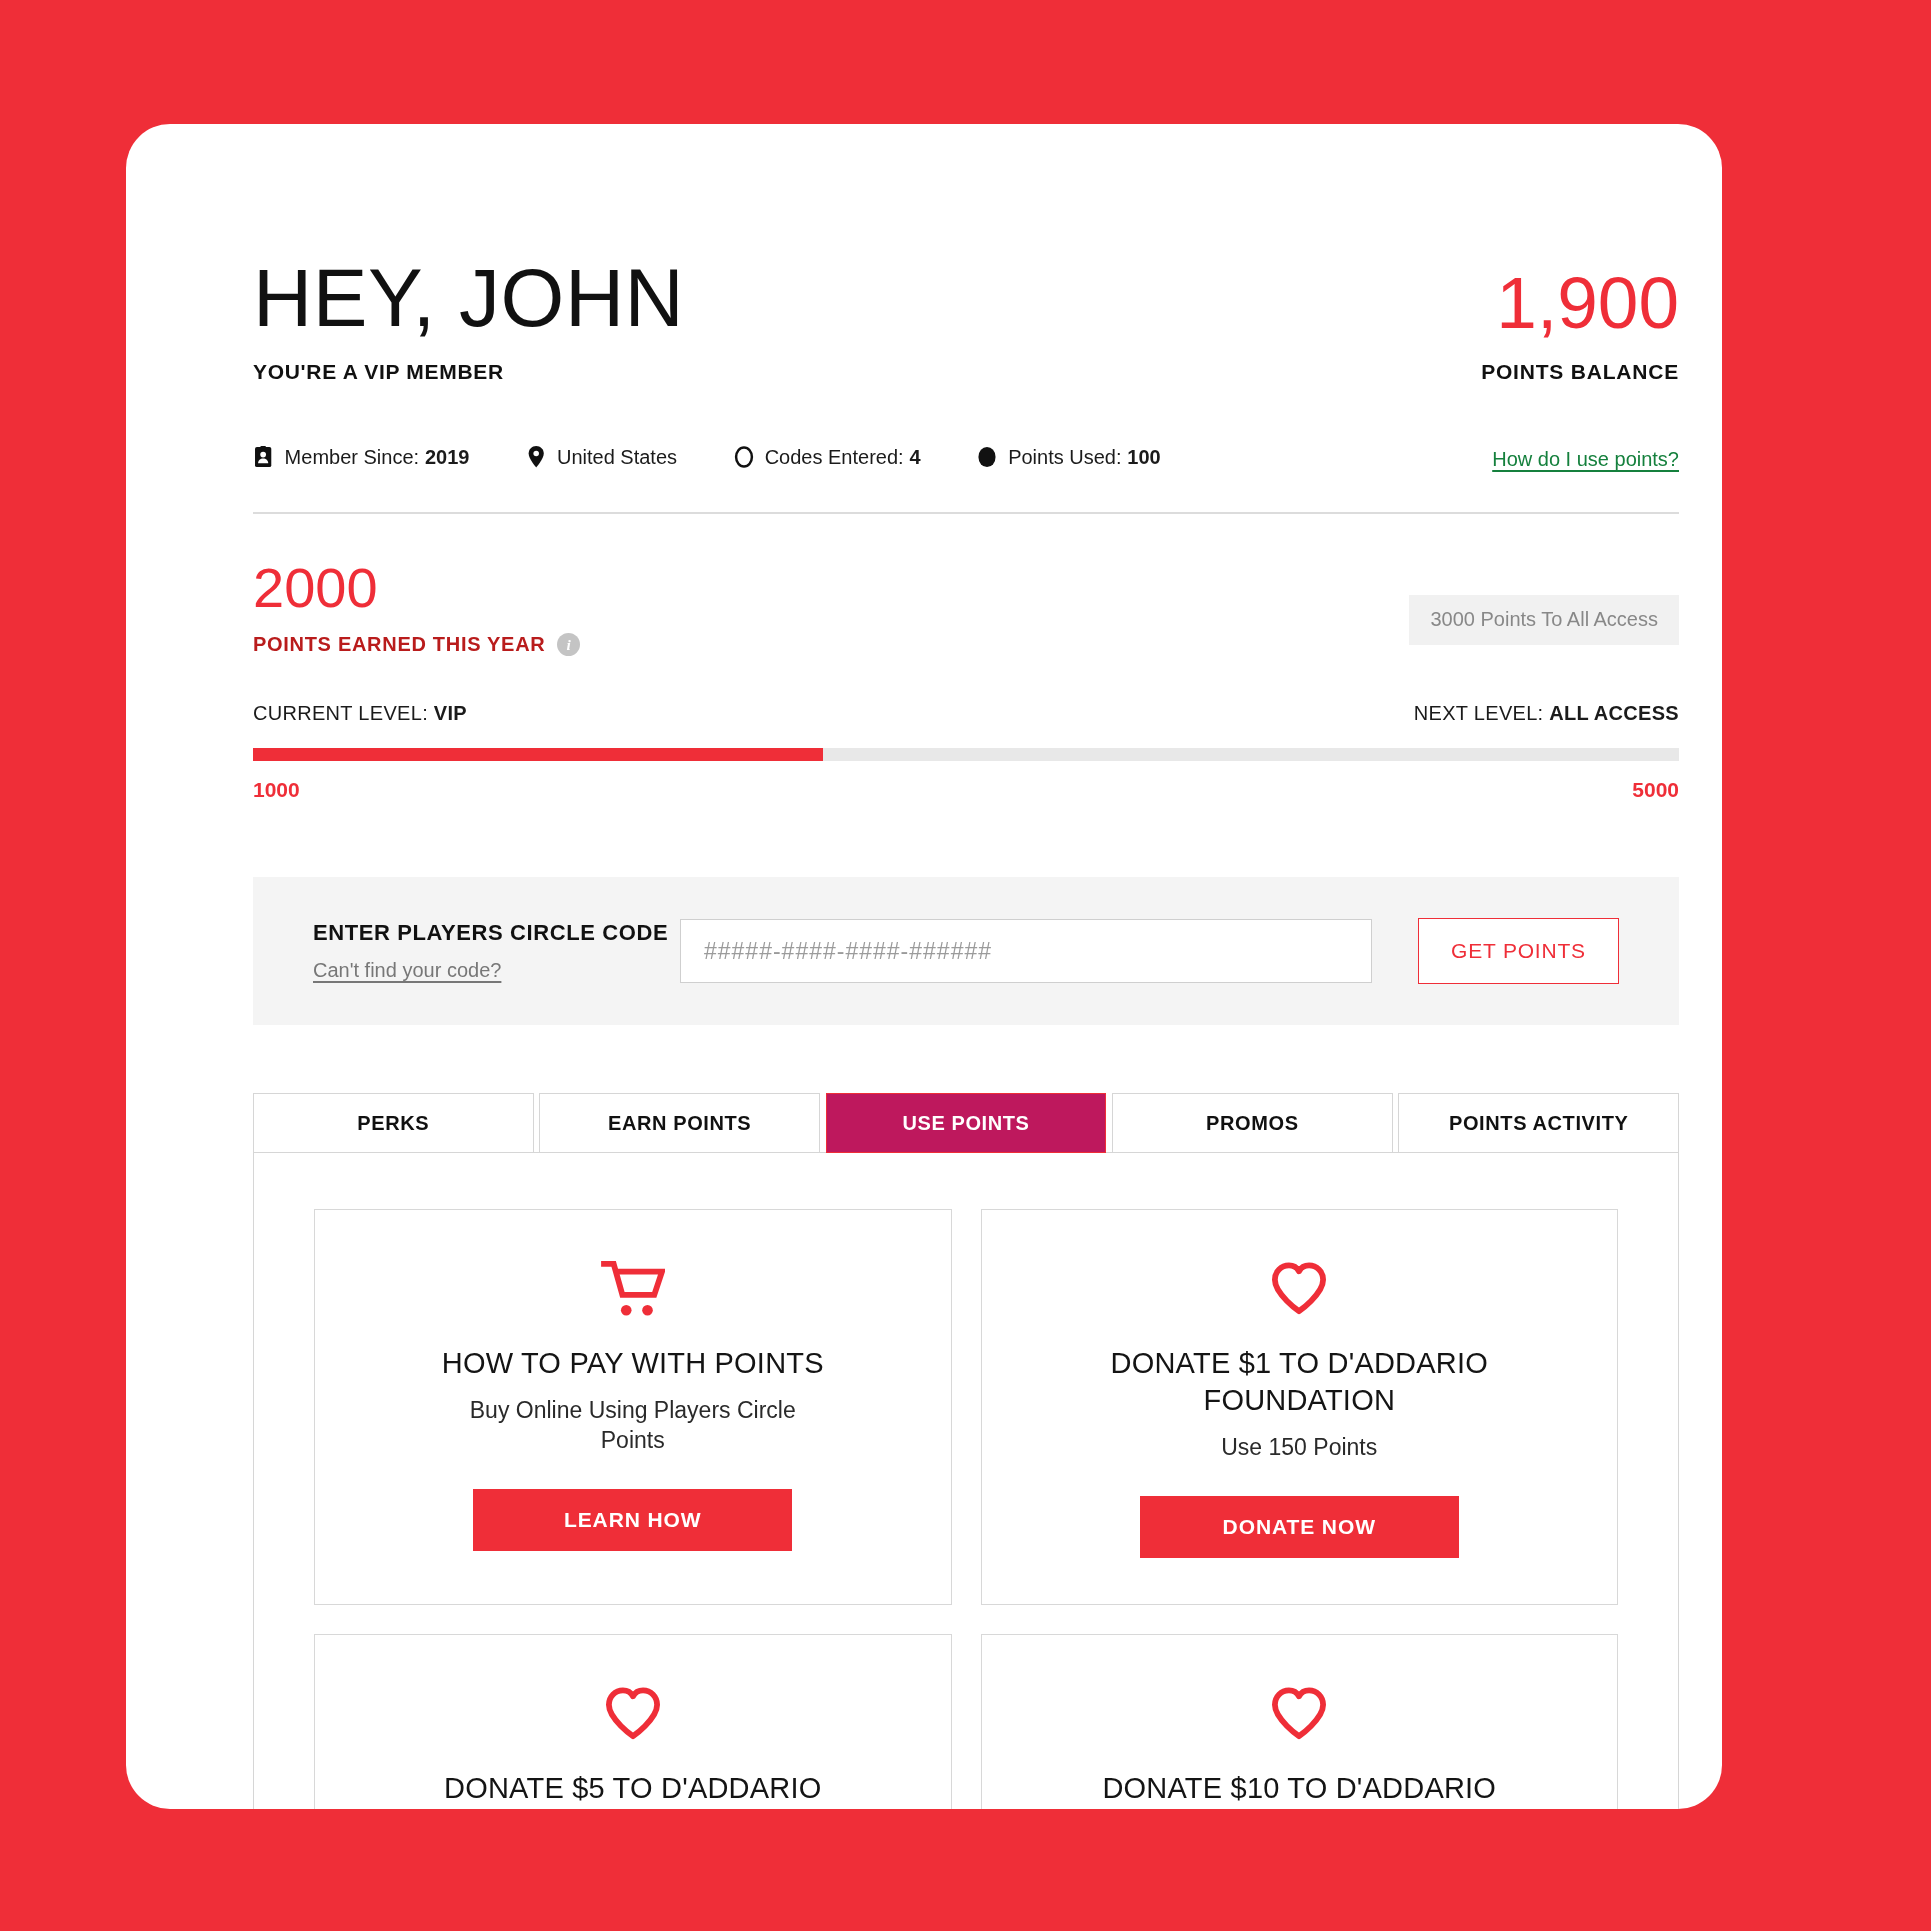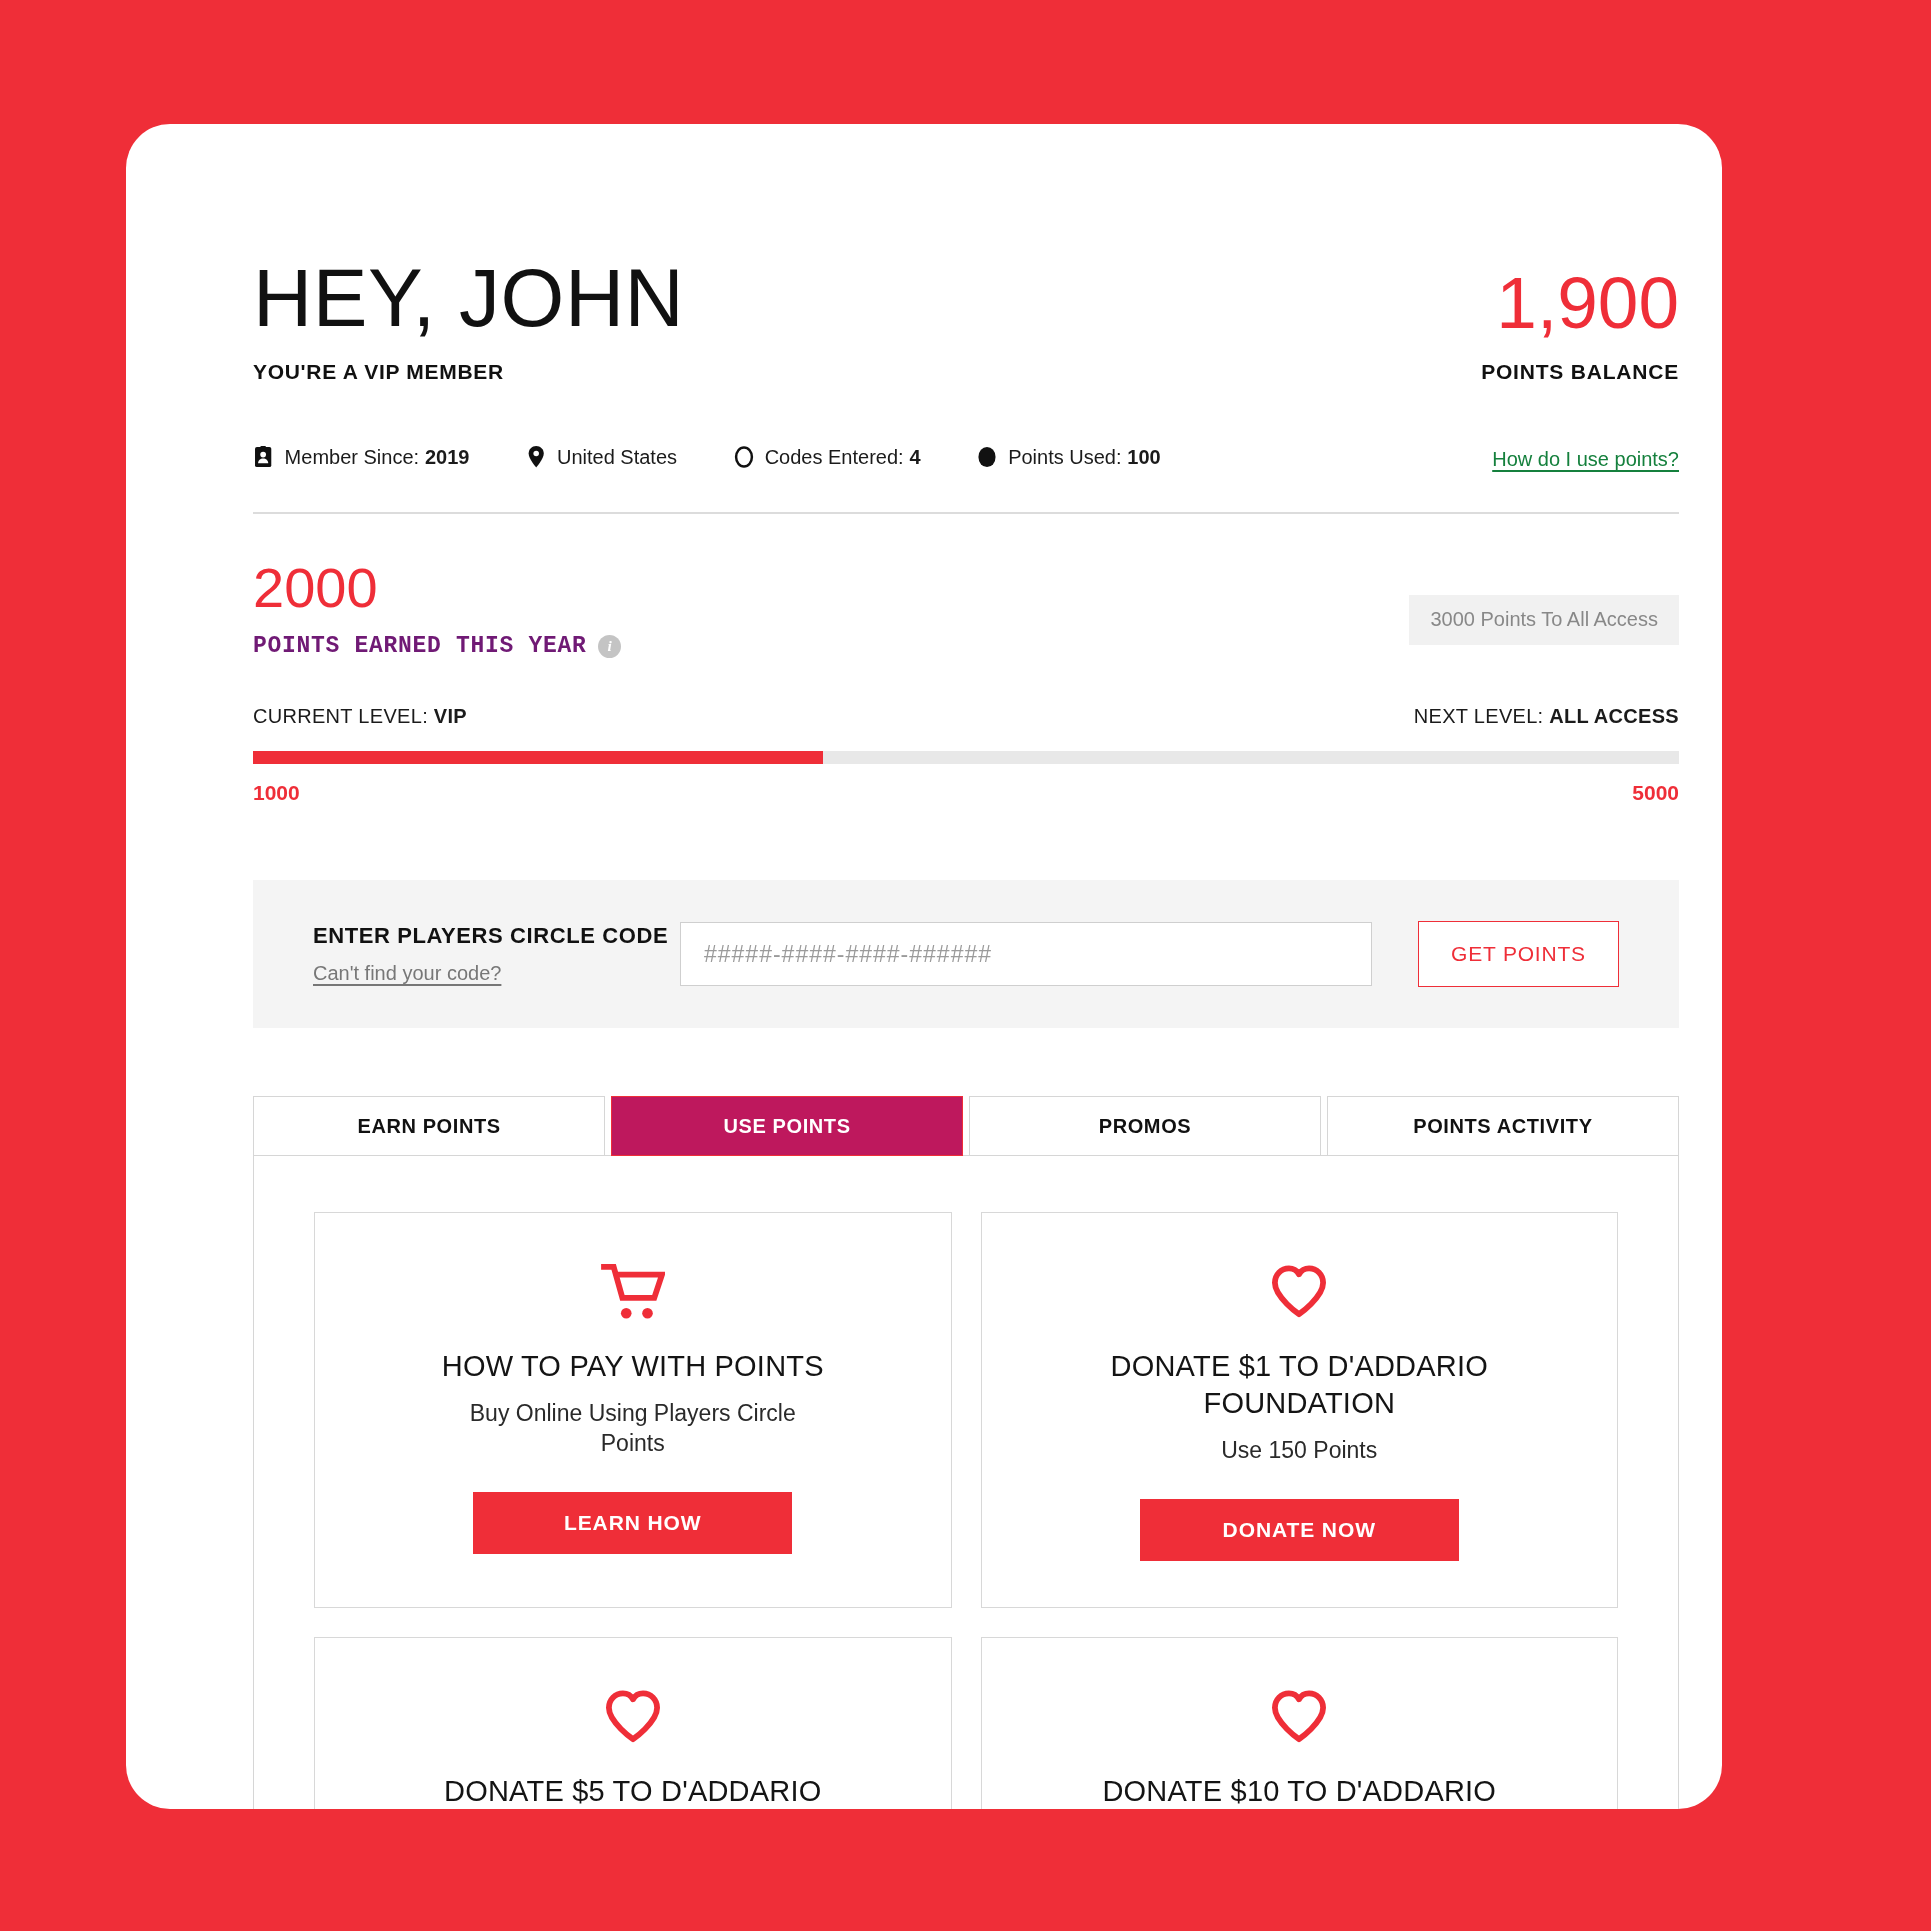--- a/index.html
+++ b/index.html
@@ -146,25 +146,24 @@
     line-height: 1.0;
   }
 
   .earned-label-row {
     display: flex;
     align-items: center;
     margin-top: 17.4px;
   }
 
   #earned-label {
-    font-size: 23px;
+    font-size: 20px;
     font-weight: bold;
     letter-spacing: 0.7px;
-    color: #701a75;
-    font-family: Liberation Mono, monospace;
+    color: #b91c1c;
   }
 
   #info-icon {
     width: 23px;
     height: 23px;
     border-radius: 50%;
     background: #c4c4c4;
     color: #ffffff;
     font-size: 15.4px;
     font-weight: bold;
@@ -471,20 +470,21 @@
       <div class="code-left">
         <div id="code-title">ENTER PLAYERS CIRCLE CODE</div>
         <a id="code-help-link">Can't find your code?</a>
       </div>
       <input id="code-input" type="text" placeholder="#####-####-####-######" style="">
       <button id="get-points-button">GET POINTS</button>
     </div>
 
     <div class="tabs-wrap">
       <div class="tabs-row" id="tabs-row">
+        <div class="tab">PERKS</div>
         <div class="tab">EARN POINTS</div>
         <div class="tab active">USE POINTS</div>
         <div class="tab">PROMOS</div>
         <div class="tab">POINTS ACTIVITY</div>
       </div>
 
       <div class="tab-panel">
         <div class="card-grid">
 
           <div class="reward-card">

